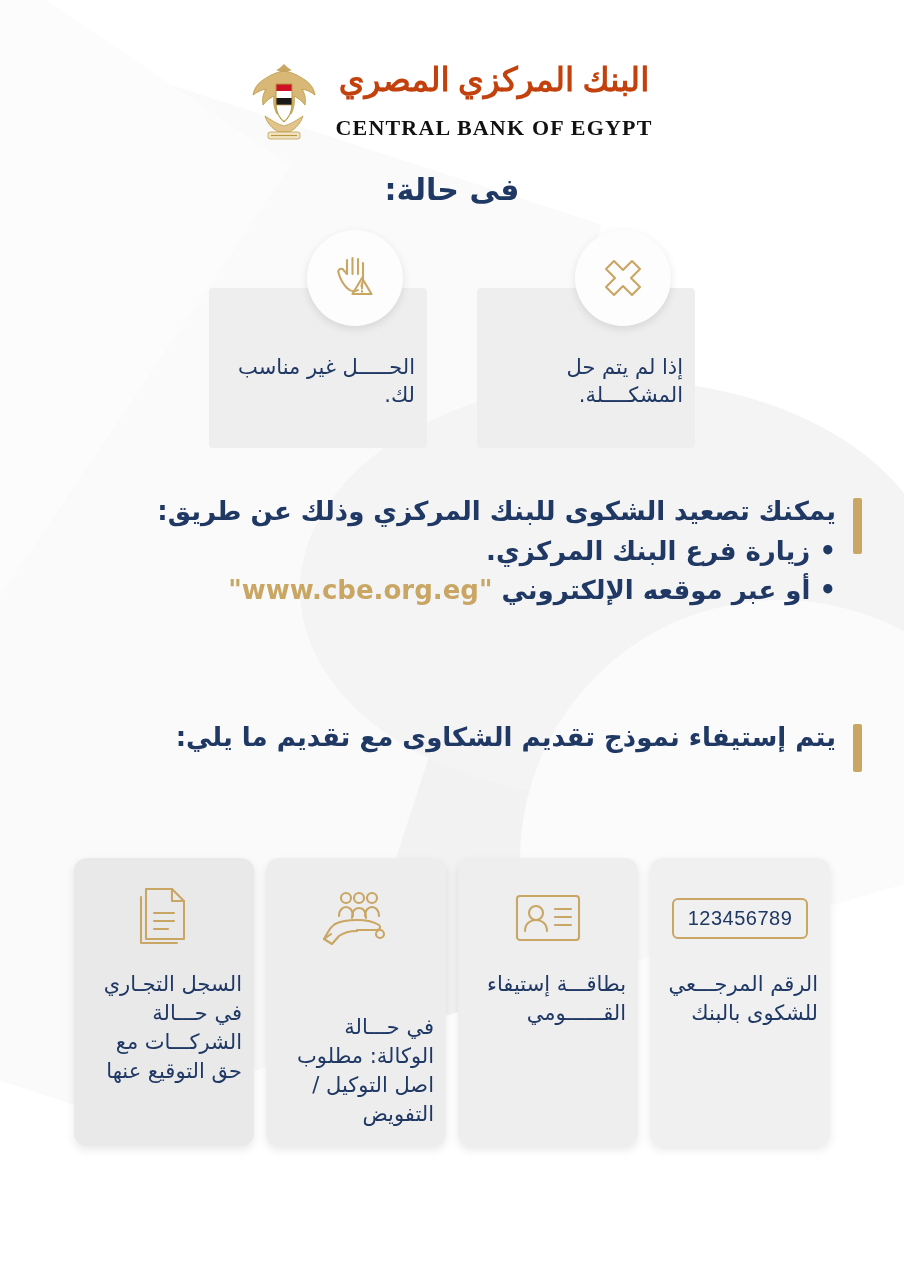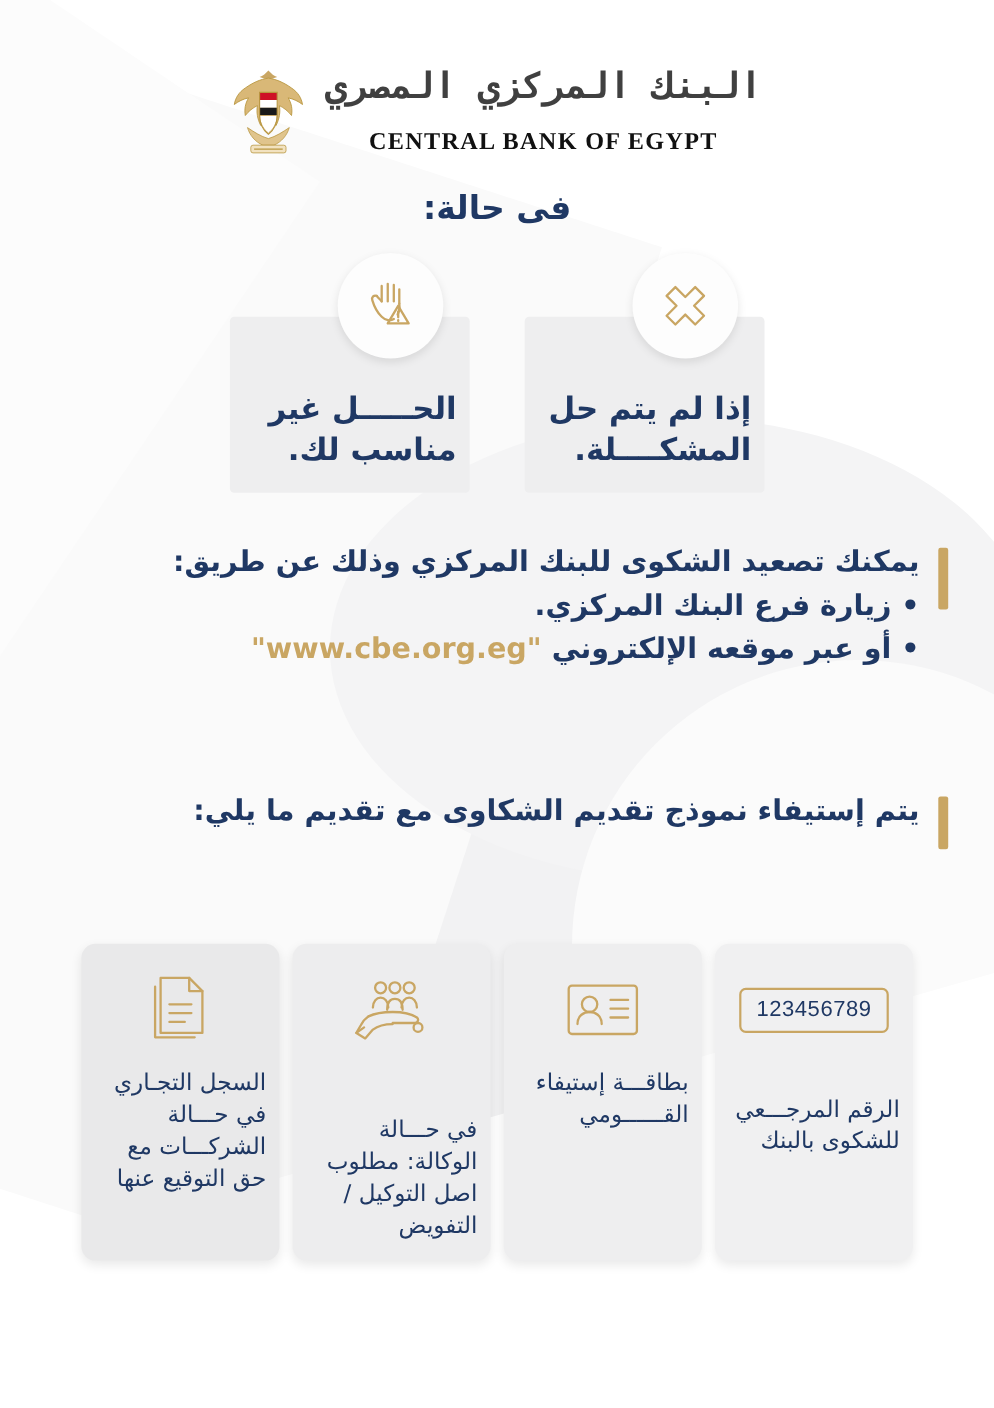--- a/index.html
+++ b/index.html
@@ -97,24 +97,24 @@
     align-items: center;
     gap: 18px;
   }
   .logo-words {
     display: flex;
     flex-direction: column;
     align-items: center;
     line-height: 1;
   }
   .logo-ar {
-    font-family: Liberation Mono, monospace;
+    font-family: Liberation Serif, serif;
     font-size: 33px;
     font-weight: 700;
-    color: #404040;
+    color: #c2410c;
     letter-spacing: -1px;
     direction: rtl;
   }
   .logo-en {
     font-family: "Liberation Serif", serif;
     font-size: 22px;
     font-weight: 700;
     color: #111111;
     letter-spacing: 1.2px;
     margin-top: 20px;
@@ -177,24 +177,24 @@
     justify-content: center;
     z-index: 3;
   }
   .top-card-text {
     position: absolute;
     top: 96px;
     right: 12px;
     left: 12px;
     text-align: right;
     direction: rtl;
-    font-size: 28px;
+    font-size: 21px;
     line-height: 1.32;
     color: #1f3864;
-    font-weight: 700;
+    font-weight: 400;
   }
 
   
   .info-block {
     position: absolute;
     right: 68px;
     left: 68px;
     direction: rtl;
     text-align: right;
   }
@@ -239,21 +239,21 @@
     width: 180px;
     height: 288px;
     border-radius: 13px;
     box-shadow: 0 4px 10px rgba(0,0,0,0.09);
     padding: 22px 12px 0 12px;
     box-sizing: border-box;
     display: flex;
     flex-direction: column;
     align-items: center;
   }
-  .req-card.tone-0 { background: #f0f0f1; gap: 24px; }
+  .req-card.tone-0 { background: #f0f0f1; }
   .req-card.tone-1 { background: #eeeeef; }
   .req-card.tone-2 { background: #ededee; gap: 43px; }
   .req-card.tone-3 { background: #e9e9ea; }
 
   .req-icon {
     height: 76px;
     display: flex;
     align-items: center;
     justify-content: center;
   }

